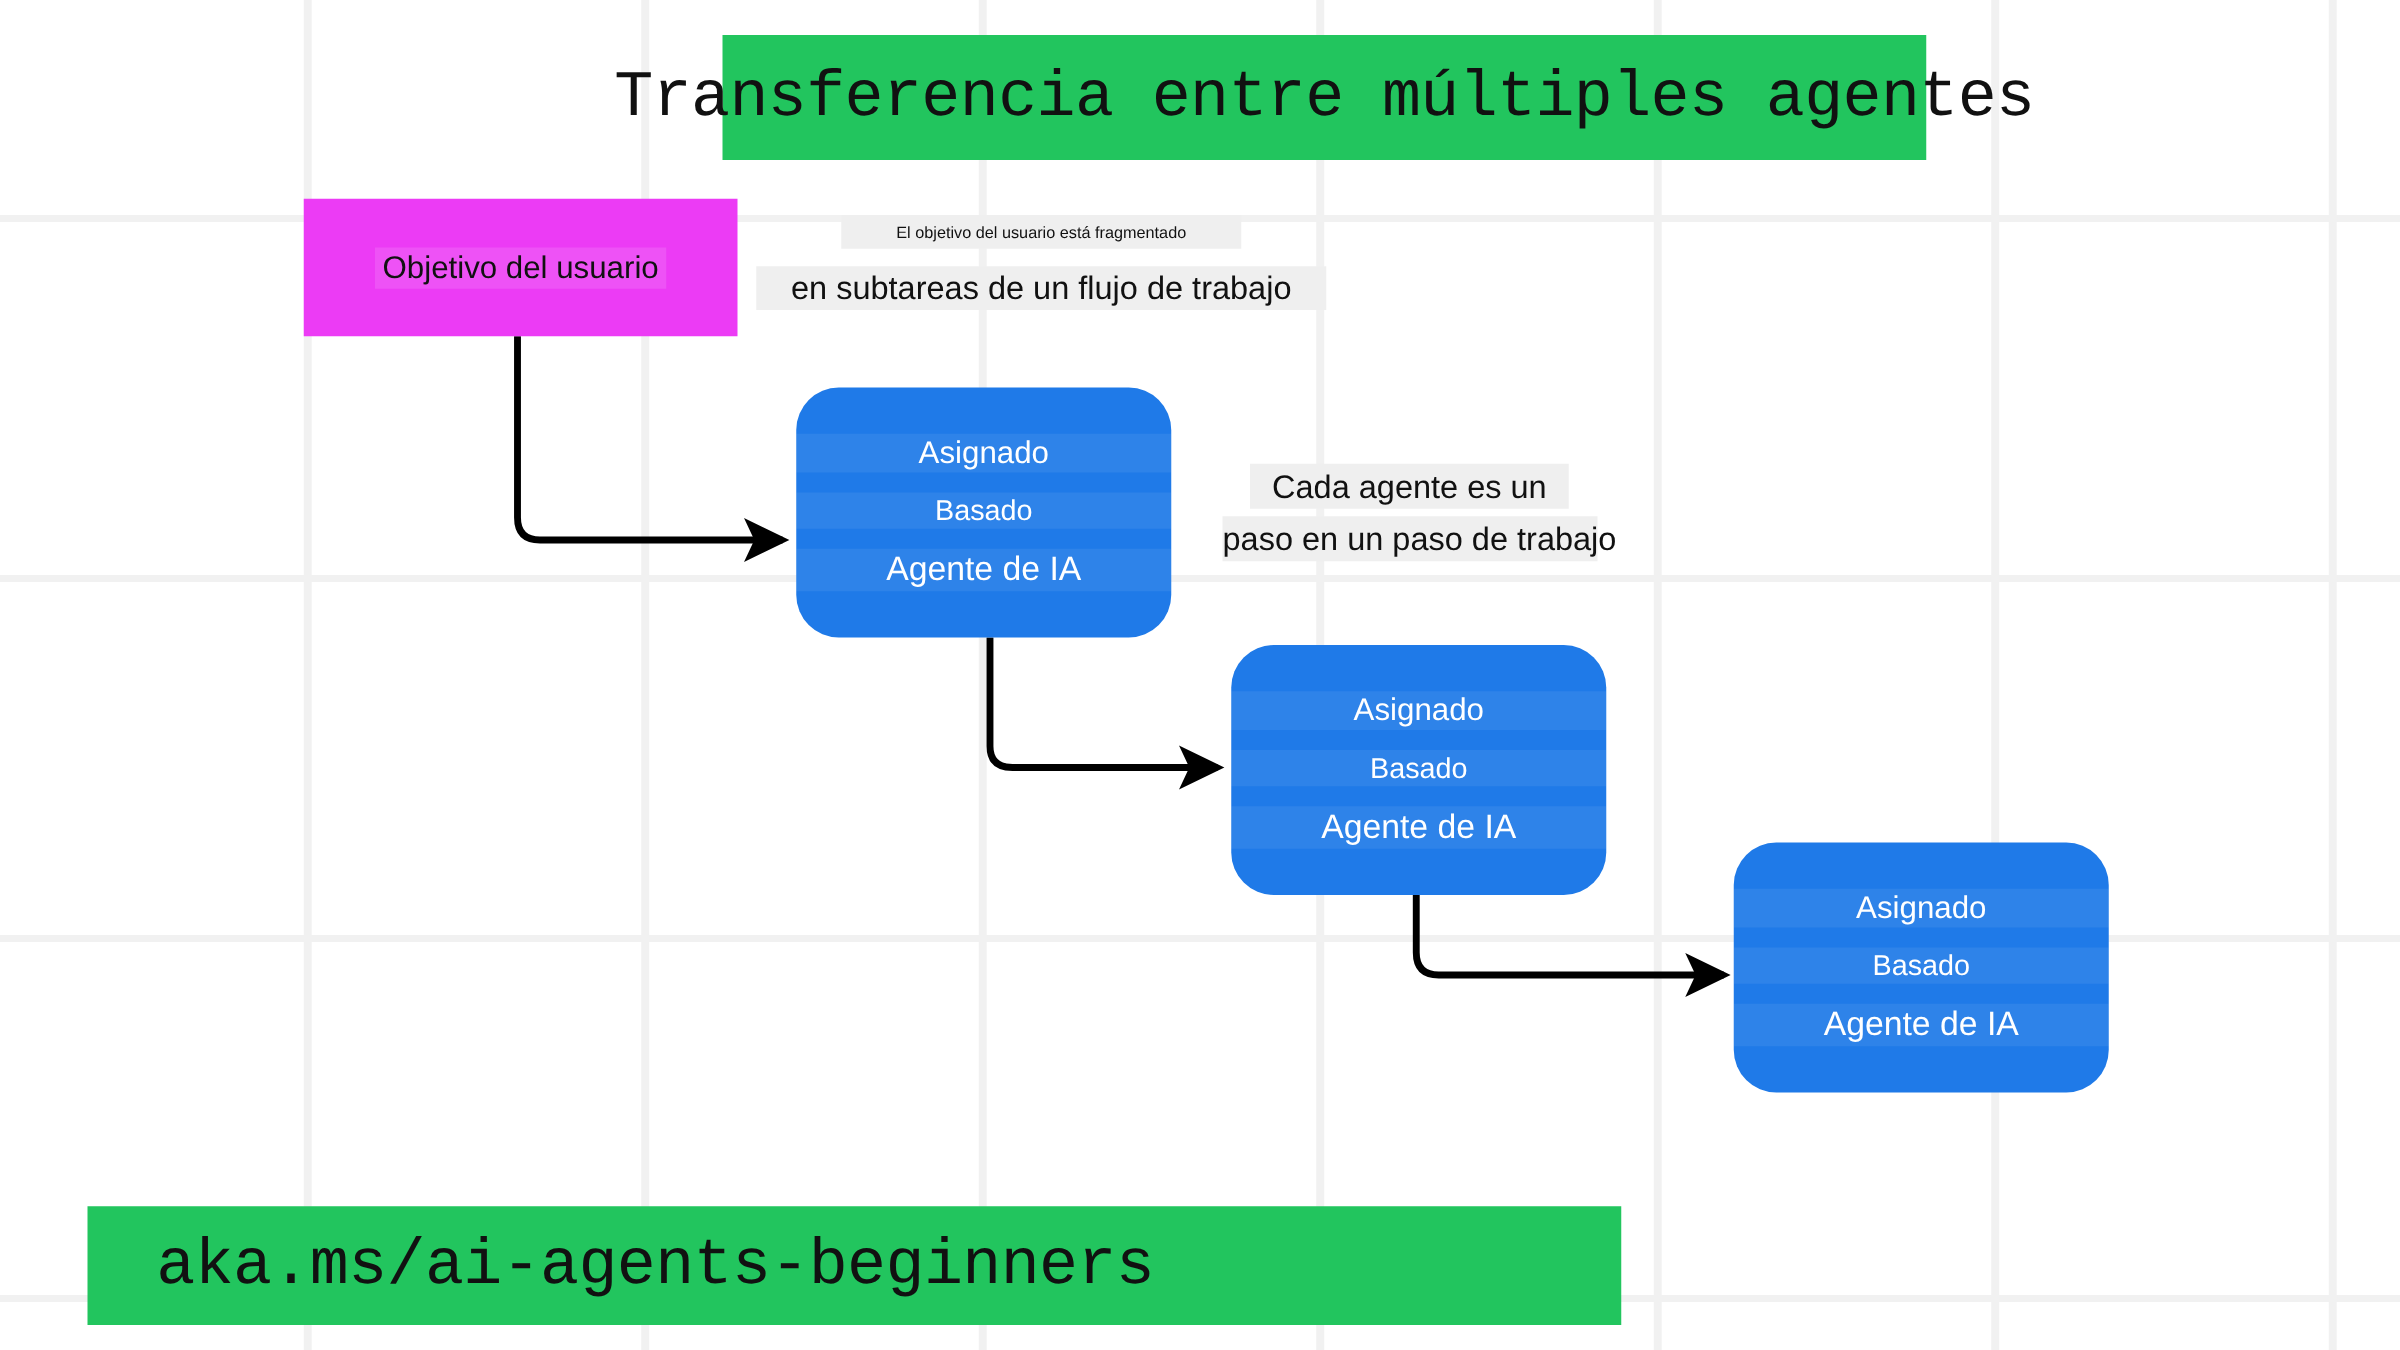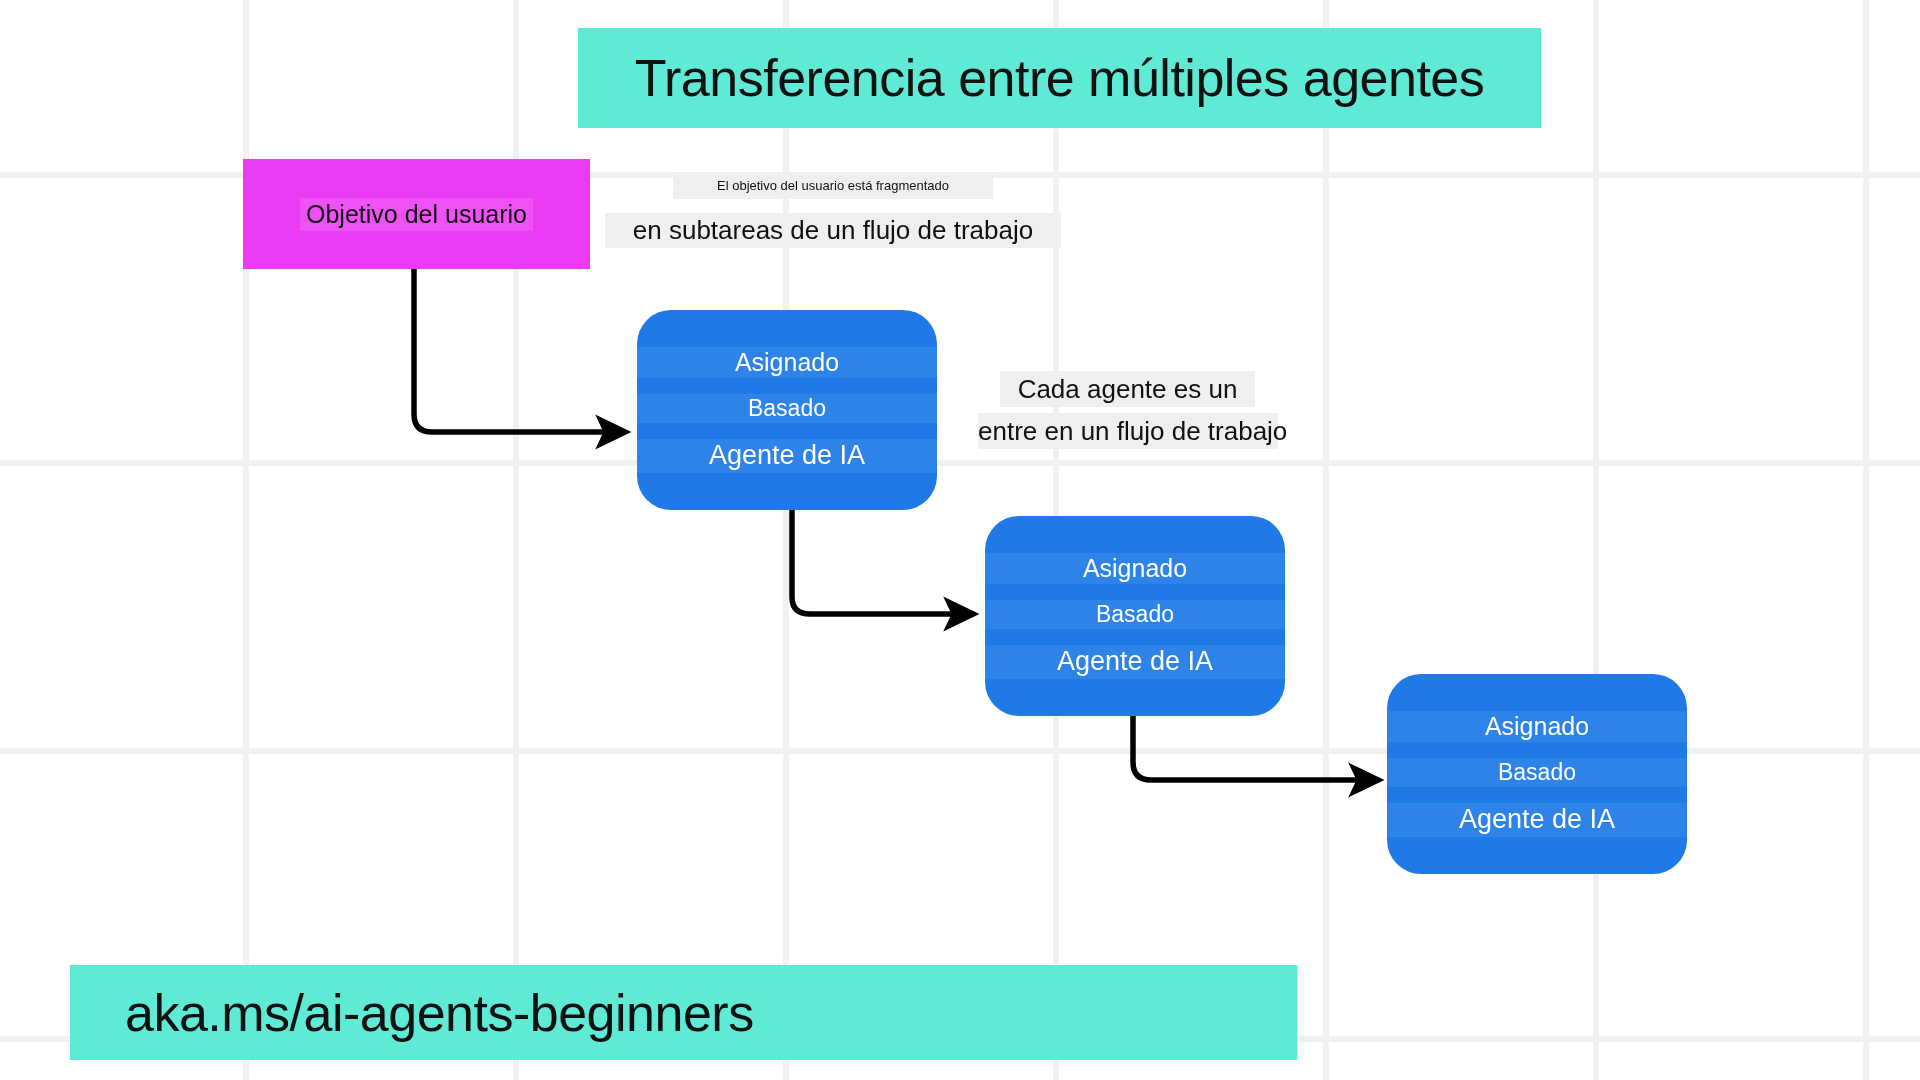--- a/index.html
+++ b/index.html
@@ -86,23 +86,24 @@
     font-size: 25px;
     color: #111111;
     background: rgba(255,255,255,0.12);
     padding: 2px 6px;
     white-space: nowrap;
   }
 
   
   .banner {
     position: absolute;
-    background: #5eead4;
+    background: #22c55e;
     color: #111111;
     white-space: nowrap;
+    font-family: Liberation Mono, monospace;
   }
   #title-banner {
     left: 578px;
     top: 28px;
     width: 963px;
     height: 100px;
     display: flex;
     align-items: center;
     justify-content: center;
   }
@@ -215,21 +216,21 @@
 
   <div class="node-agent" id="node-agent-3" style="left:1387px; top:674px; width:300px; height:200px;">
     <span class="agent-line line-assigned">Asignado</span>
     <span class="agent-line line-based">Basado</span>
     <span class="agent-line line-title">Agente de IA</span>
   </div>
 
   <div class="caption-line" id="caption-goal-l1">El objetivo del usuario está fragmentado</div>
   <div class="caption-line" id="caption-goal-l2">en subtareas de un flujo de trabajo</div>
   <div class="caption-line" id="caption-step-l1">Cada agente es un</div>
-  <div class="caption-line" id="caption-step-l2">entre en un flujo de trabajo</div>
+  <div class="caption-line" id="caption-step-l2">paso en un paso de trabajo</div>
 
   <div class="banner" id="title-banner">
     <span class="title-text">Transferencia entre múltiples agentes</span>
   </div>
 
   <div class="banner" id="url-banner">
     <span class="url-text">aka.ms/ai-agents-beginners</span>
   </div>
 
 </div>

